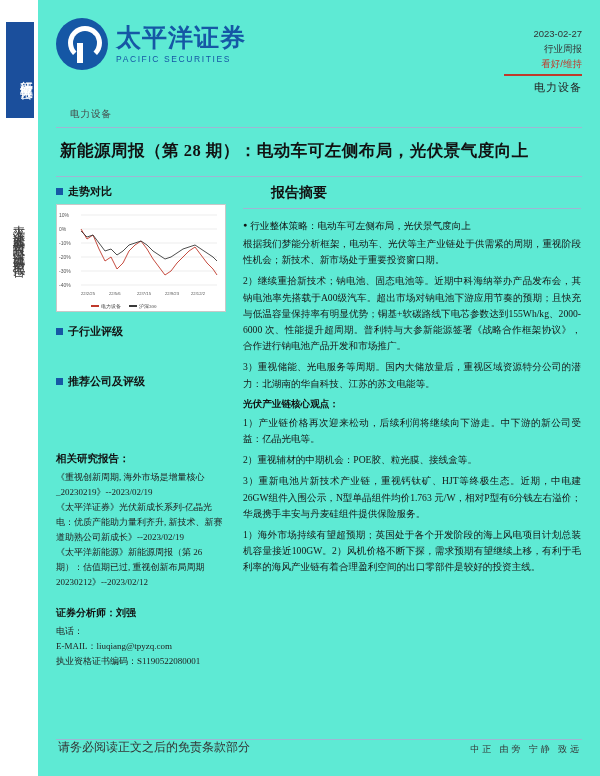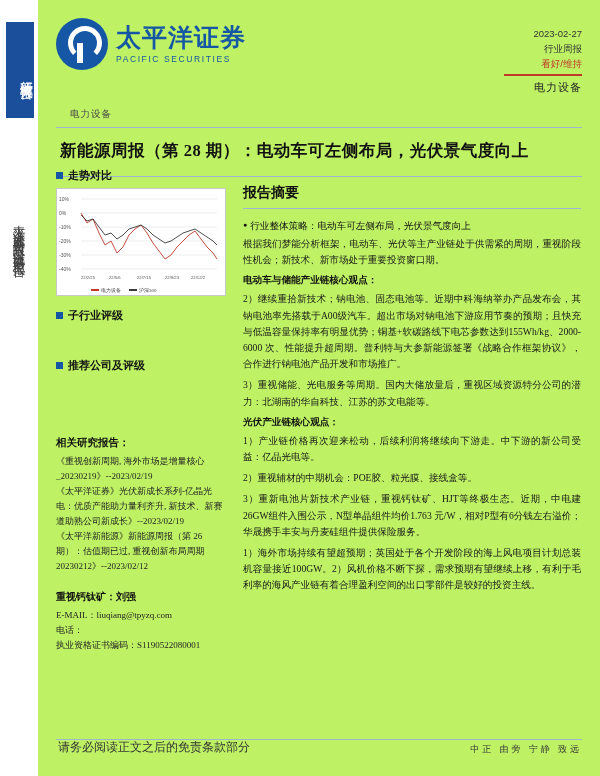--- a/index.html
+++ b/index.html
@@ -12,21 +12,21 @@
     background: #ffffff;
     font-family: "Liberation Serif", serif;
     color: #231f20;
     overflow: hidden;
     position: relative;
   }
   .page {
     position: relative;
     width: 600px;
     height: 776px;
-    background: #bef264;
+    background: #5eead4;
   }
   
   .left-band {
     position: absolute;
     left: 0;
     top: 0;
     width: 38px;
     height: 776px;
     background: #ffffff;
   }
@@ -179,21 +179,21 @@
     left: 56px;
     right: 18px;
     top: 176px;
     height: 1px;
     background: #9fb6d3;
   }
   
   .left-col {
     position: absolute;
     left: 56px;
-    top: 168px;
+    top: 184px;
     width: 170px;
   }
   .sec-head {
     display: flex;
     align-items: center;
     font-size: 11px;
     font-weight: bold;
     color: #111;
     margin-bottom: 5px;
   }
@@ -251,20 +251,21 @@
     position: absolute;
     left: 243px;
     top: 184px;
     width: 338px;
   }
   .rc-title {
     font-size: 14px;
     font-weight: bold;
     color: #111;
     margin-bottom: 6px;
+    margin-left: 28px;
   }
   .rc-rule {
     height: 1px;
     background: #9fb6d3;
     margin-bottom: 8px;
   }
   .rc-lead {
     font-size: 9.6px;
     line-height: 16px;
     color: #111;
@@ -407,34 +408,33 @@
     </div>
     <div style="height:44px"></div>
 
     <div class="rel-head">相关研究报告：</div>
     <div class="rel-list">
       <div>《重视创新周期, 海外市场是增量核心_20230219》--2023/02/19</div>
       <div>《太平洋证券》光伏新成长系列-亿晶光电：优质产能助力量利齐升, 新技术、新赛道助熟公司新成长》--2023/02/19</div>
       <div>《太平洋新能源》新能源周报（第 26 期）：估值期已过, 重视创新布局周期 20230212》--2023/02/12</div>
     </div>
 
-    <div class="analyst-head">重视钙钛矿：刘强</div>
+    <div class="analyst-head">证券分析师：刘强</div>
+    <div class="analyst-line">电话：</div>
     <div class="analyst-line">E-MAIL：liuqiang@tpyzq.com</div>
-    <div class="analyst-line">电话：</div>
     <div class="analyst-line">执业资格证书编码：S1190522080001</div>
   </div>
 
   <div class="right-col">
     <div class="rc-title">报告摘要</div>
     <div class="rc-rule"></div>
 
     <div class="rc-lead dot-lead">行业整体策略：电动车可左侧布局，光伏景气度向上</div>
     <p class="rc-p bold">根据我们梦能分析框架，电动车、光伏等主产业链处于供需紧的周期，重视阶段性机会；新技术、新市场处于重要投资窗口期。</p>
 
-    <div class="rc-sub">电动车与储能产业链核心观点：</div>
     <p class="rc-p">2）继续重拾新技术；钠电池、固态电池等。近期中科海纳举办产品发布会，其钠电池率先搭载于A00级汽车。超出市场对钠电池下游应用节奏的预期；且快充与低温容量保持率有明显优势；铜基+软碳路线下电芯参数达到155Wh/kg、2000-6000 次、性能提升超周期。普利特与大参新能源签署《战略合作框架协议》，合作进行钠电池产品开发和市场推广。</p>
     <p class="rc-p">3）重视储能、光电服务等周期。国内大储放量后，重视区域资源特分公司的潜力：北湖南的华自科技、江苏的苏文电能等。</p>
 
     <div class="rc-sub">光伏产业链核心观点：</div>
     <p class="rc-p">1）产业链价格再次迎来松动，后续利润将继续向下游走。中下游的新公司受益：亿晶光电等。</p>
     <p class="rc-p">2）重视辅材的中期机会：POE胶、粒光膜、接线盒等。</p>
     <p class="rc-p">3）重新电池片新技术产业链，重视钙钛矿、HJT等终极生态。近期，中电建26GW组件入围公示，N型单晶组件均价1.763 元/W，相对P型有6分钱左右溢价；华晟携手丰安与丹麦硅组件提供保险服务。</p>
 
     <p class="rc-p">1）海外市场持续有望超预期；英国处于各个开发阶段的海上风电项目计划总装机容量接近100GW。2）风机价格不断下探，需求预期有望继续上移，有利于毛利率的海风产业链有着合理盈利空间的出口零部件是较好的投资主线。</p>
   </div>

